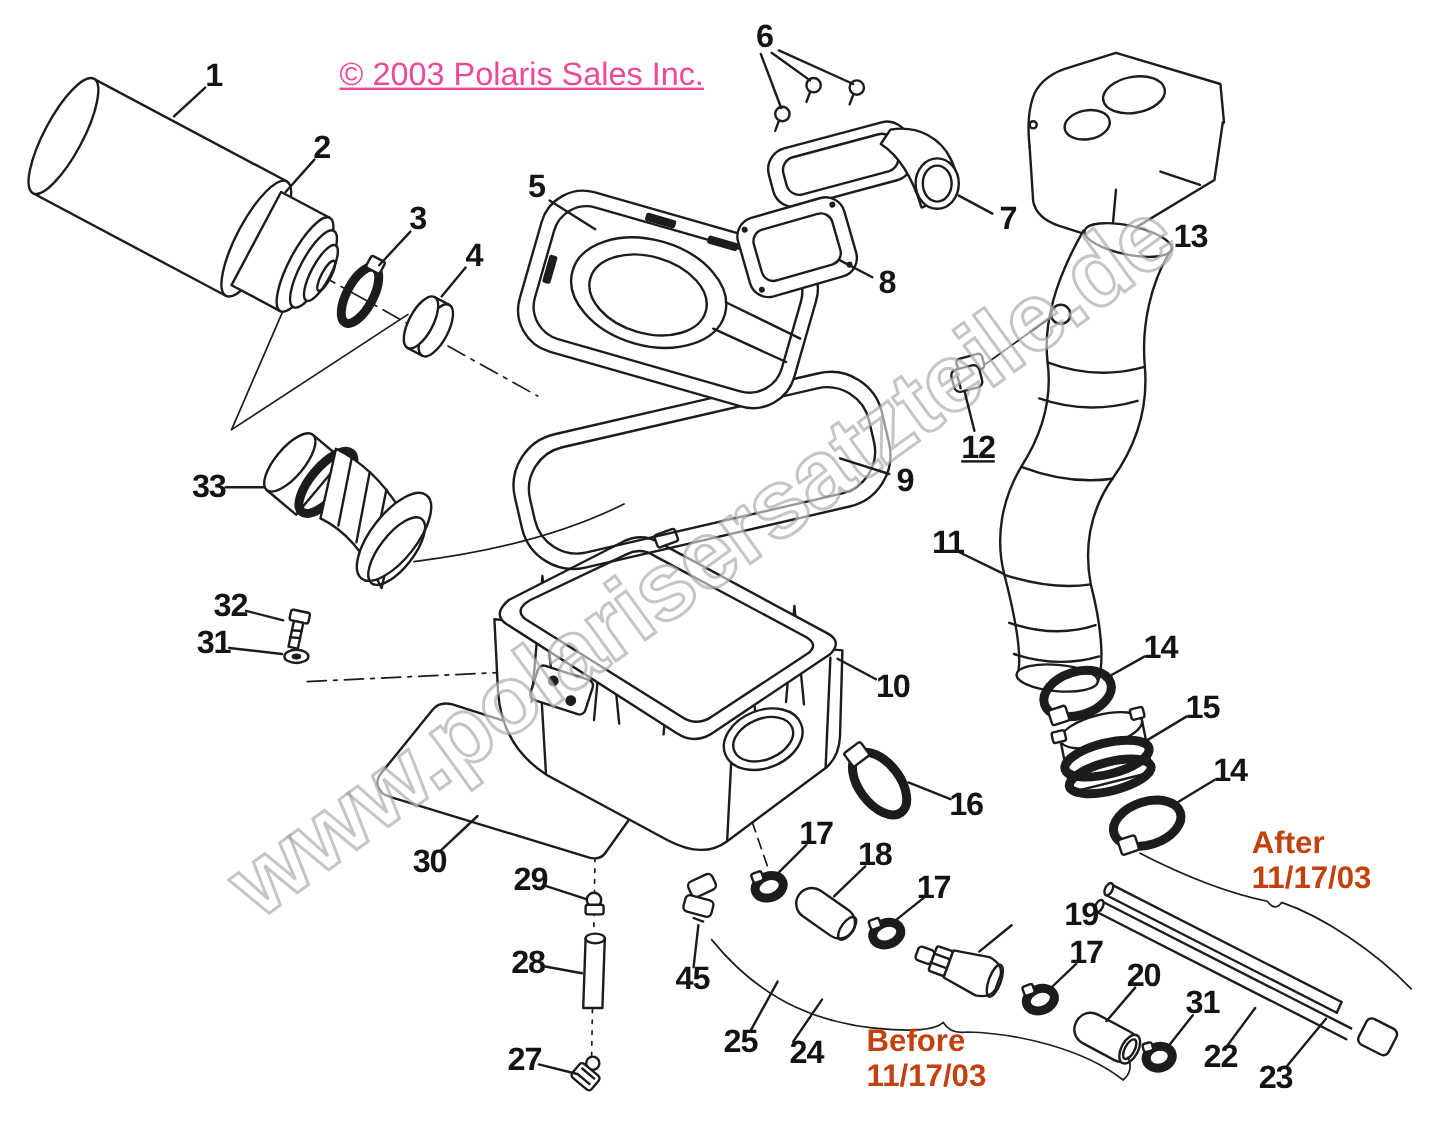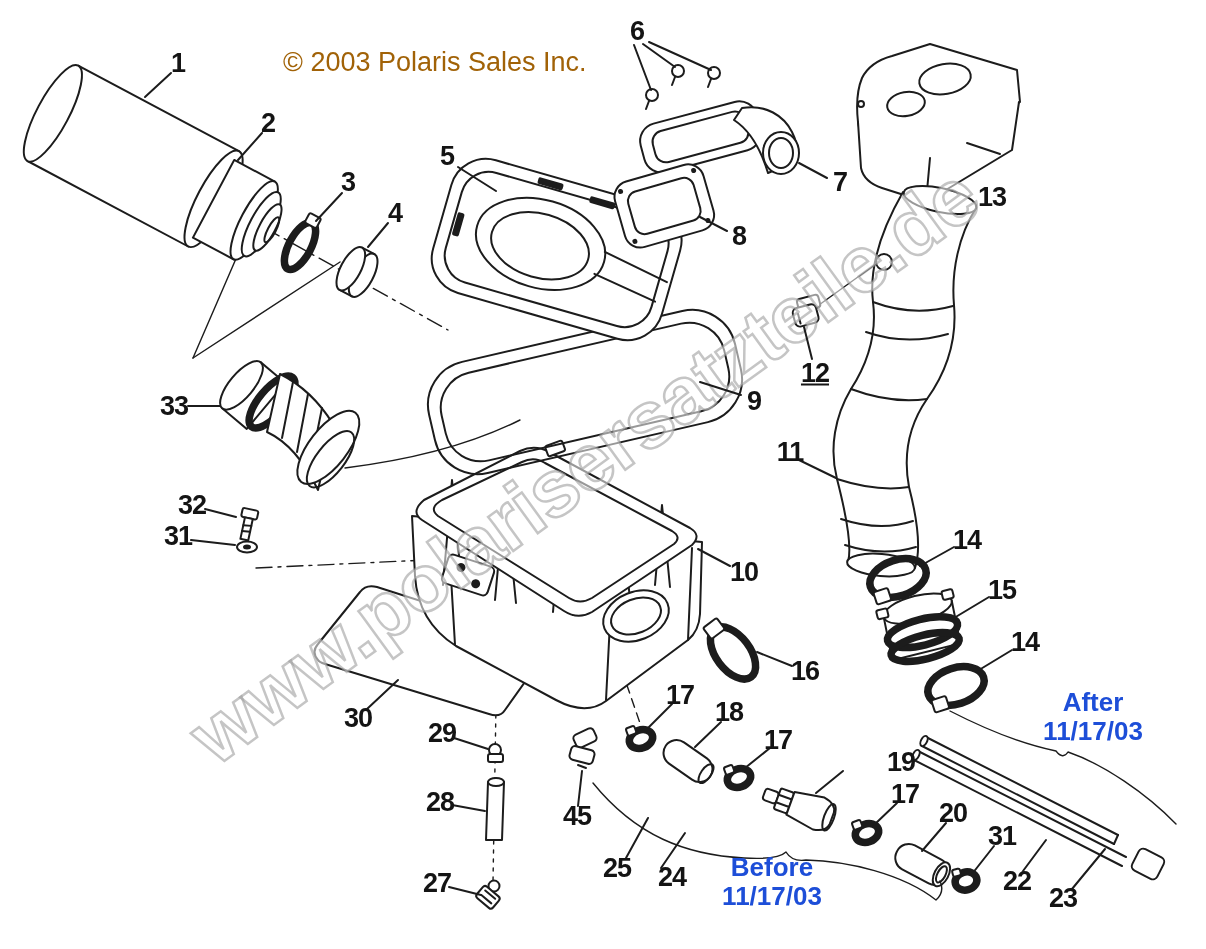--- a/index.html
+++ b/index.html
@@ -14,25 +14,25 @@
   .art .f{fill:#ffffff;}
   .art .dk{fill:#1c1c1c;stroke:none;}
   .art .band{stroke-width:7.5;}
   .art .thin{stroke-width:1.4;}
   .callout{
     position:absolute;transform:translate(-50%,-50%);
     font-size:27px;font-weight:700;color:#141414;letter-spacing:-1px;white-space:nowrap;
   }
   .copyright{
     position:absolute;left:283px;top:47px;
-    font-size:27px;font-weight:400;color:#a16207;white-space:nowrap;
+    font-size:27px;font-weight:400;color:#ec4899;white-space:nowrap;text-decoration:underline;
   }
   .annotation{
     position:absolute;transform:translate(-50%,-50%);
-    font-size:26px;font-weight:700;color:#1d4ed8;text-align:center;
+    font-size:26px;font-weight:700;color:#c2410c;text-align:left;
     line-height:29px;white-space:pre-line;
   }
   #after-label{left:1093px;top:717px;}
   #before-label{left:772px;top:882px;}
 </style>
 </head>
 <body>
 
 <div class="stage">
 

